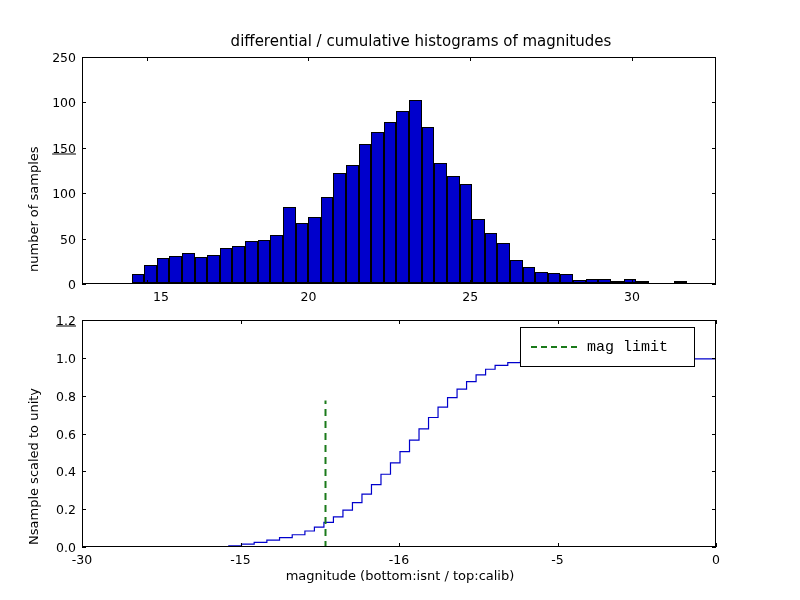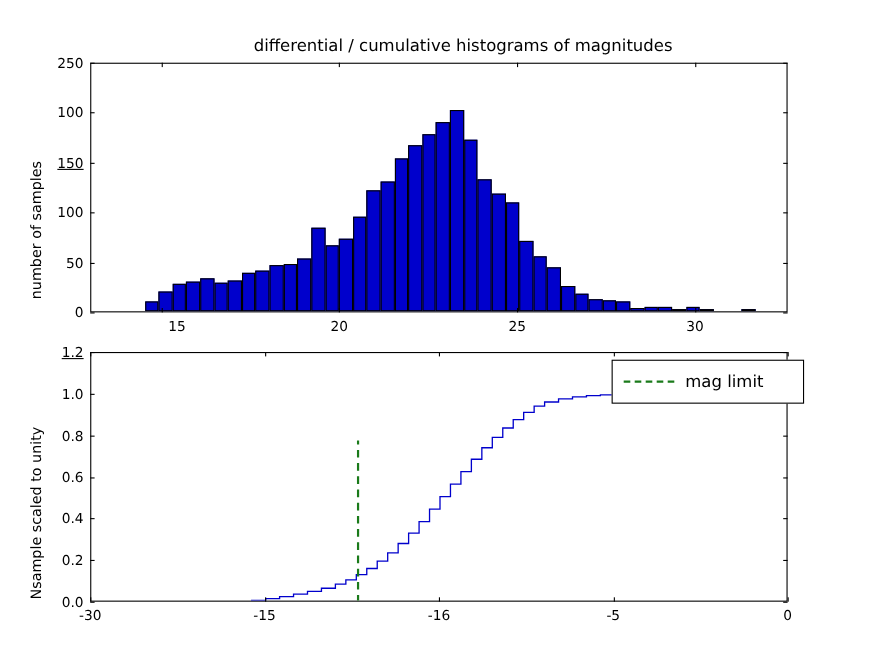--- a/index.html
+++ b/index.html
@@ -178,19 +178,20 @@
       <div class="lbl-y" style="left: 40px; width: 36px; top: 395.667px;">0.8</div>
       <div class="tick-y" style="position: absolute; left: 82px; top: 357.833px;"></div>
       <div class="tick-y" style="position: absolute; left: 712px; top: 357.833px;"></div>
       <div class="lbl-y" style="left: 40px; width: 36px; top: 357.833px;">1.0</div>
       <div class="tick-y" style="position: absolute; left: 82px; top: 320px;"></div>
       <div class="tick-y" style="position: absolute; left: 712px; top: 320px;"></div>
       <div class="lbl-y" style="left: 40px; width: 36px; top: 320px; text-decoration: underline;">1.2</div>
     </div>
   <div class="ylabel" style="left:26px;top:545px;">Nsample scaled to unity</div>
 
+  <div class="xlabel" style="left:0;top:568px;">magnitude (bottom:isnt / top:calib)</div>
 
-  <div class="legend" style="left:556px;top:327px;width:175px;height:40px;">
+  <div class="legend" style="left:520px;top:327px;width:175px;height:40px;font-family:Liberation Mono, monospace;">
     <div class="legend-sample"></div>
     <div class="legend-text">mag limit</div>
   </div>
 
 </div>
 
 </body></html>

